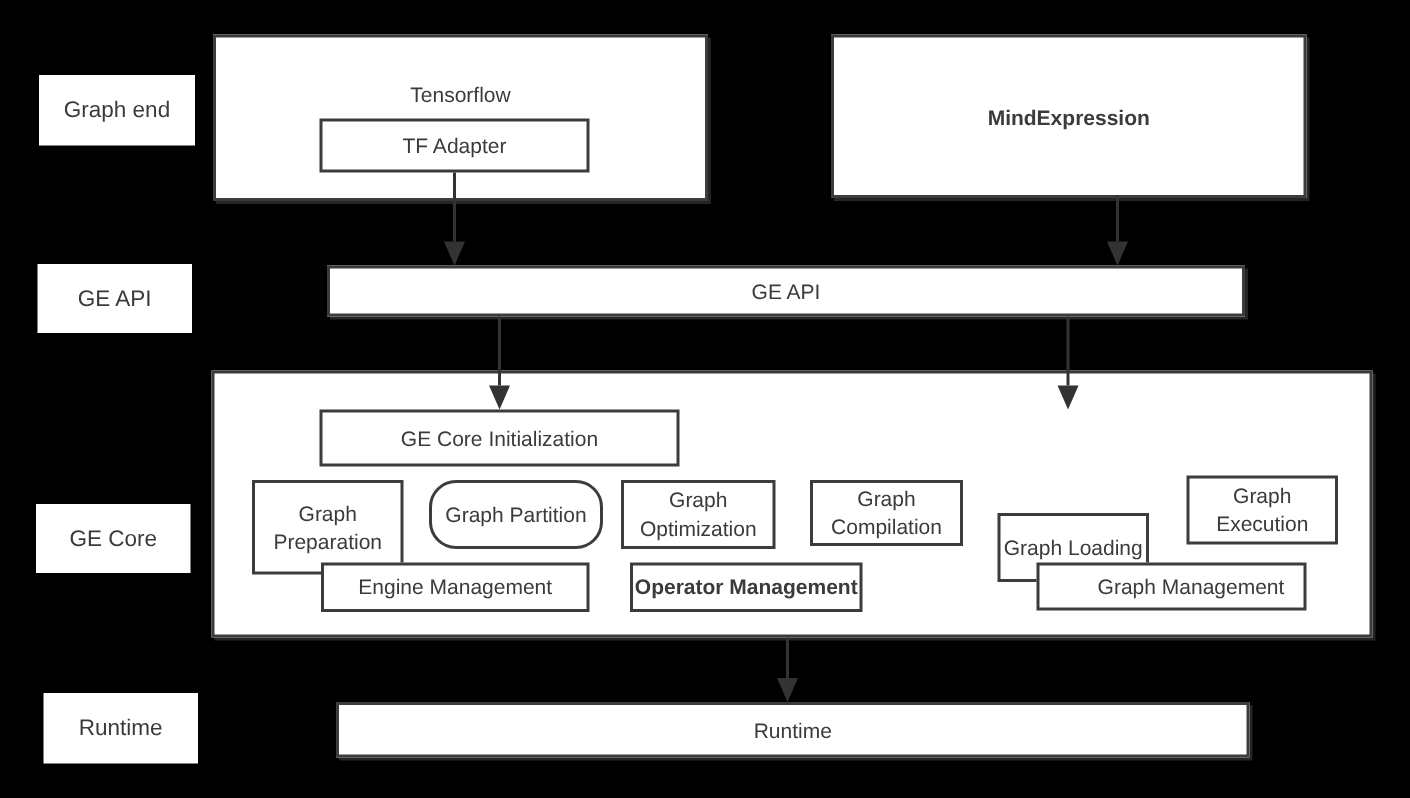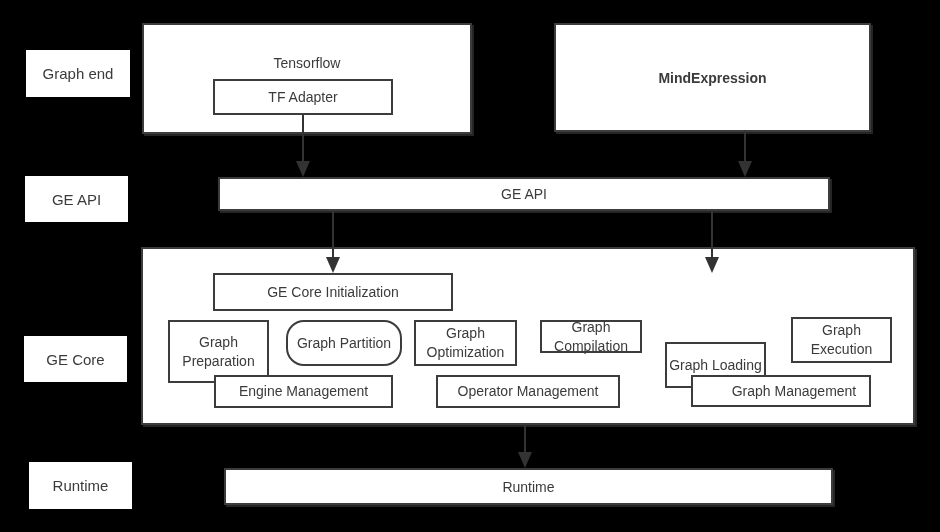--- a/index.html
+++ b/index.html
@@ -87,26 +87,26 @@
 
   <div class="box" style="left:218px; top:177px; width:612px; height:34px;">GE API</div>
 
   <div class="box" style="left:141px; top:247px; width:774px; height:178px;"></div>
 
   <div class="box inner-box" style="left:213px; top:273px; width:240px; height:38px;">GE Core Initialization</div>
 
   <div class="box inner-box" style="left:168px; top:320px; width:101px; height:63px;">Graph Preparation</div>
   <div class="box inner-box" style="left:286px; top:320px; width:116px; height:46px;border-radius:18px;">Graph Partition</div>
   <div class="box inner-box" style="left:414px; top:320px; width:103px; height:46px;">Graph Optimization</div>
-  <div class="box inner-box" style="left:540px; top:320px; width:102px; height:33px;">Graph Compilation</div>
+  <div class="box inner-box" style="left:540px; top:320px; width:102px; height:44px;">Graph Compilation</div>
   <div class="box inner-box" style="left:665px; top:318px; width:101px; height:46px;margin-top:24px;">Graph Loading</div>
   <div class="box inner-box" style="left:791px; top:317px; width:101px; height:46px;">Graph Execution</div>
 
   <div class="box inner-box" style="left:194px; top:375px; width:179px; height:33px;margin-left:20px;">Engine Management</div>
-  <div class="box inner-box" style="left:436px; top:375px; width:184px; height:33px;">Operator Management</div>
+  <div class="box inner-box" style="left:420px; top:375px; width:155px; height:33px;font-weight:bold;">Operator Management</div>
   <div class="box inner-box" style="left:691px; top:375px; width:180px; height:32px;padding-left:26px;">Graph Management</div>
 
   <div class="box" style="left:224px; top:468px; width:609px; height:37px;">Runtime</div>
 
   <div class="arrow" style="left:296px; top:115px; height:62px;">
     <div class="arrow-line" style="height:46px;"></div>
       <div class="arrow-head"></div>
   </div>
   <div class="arrow" style="left:738px; top:130px; height:47px;">
     <div class="arrow-line" style="height:31px;"></div>

